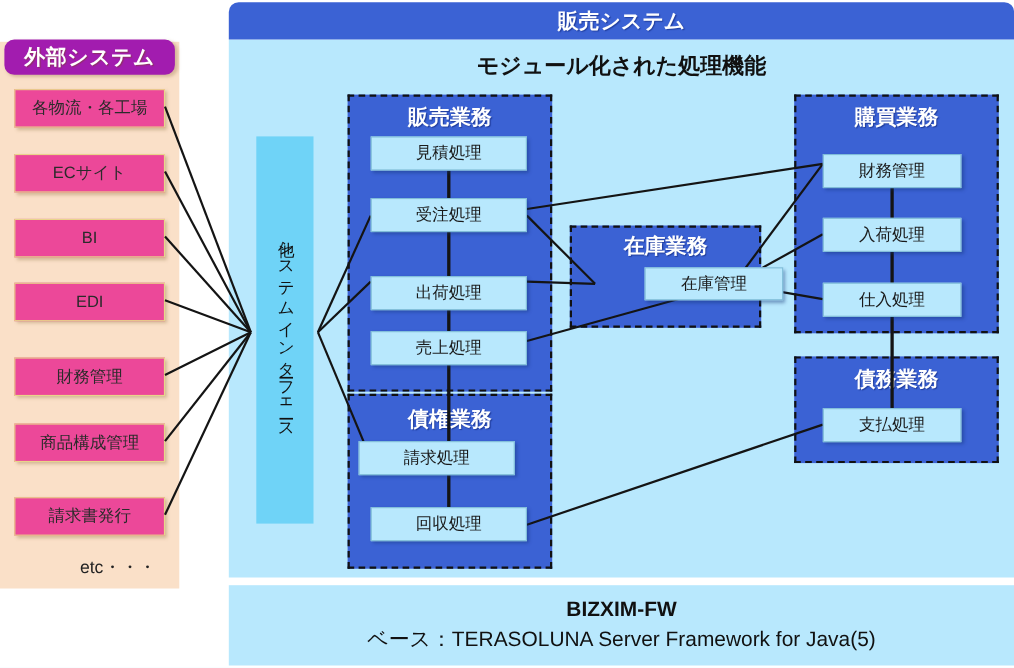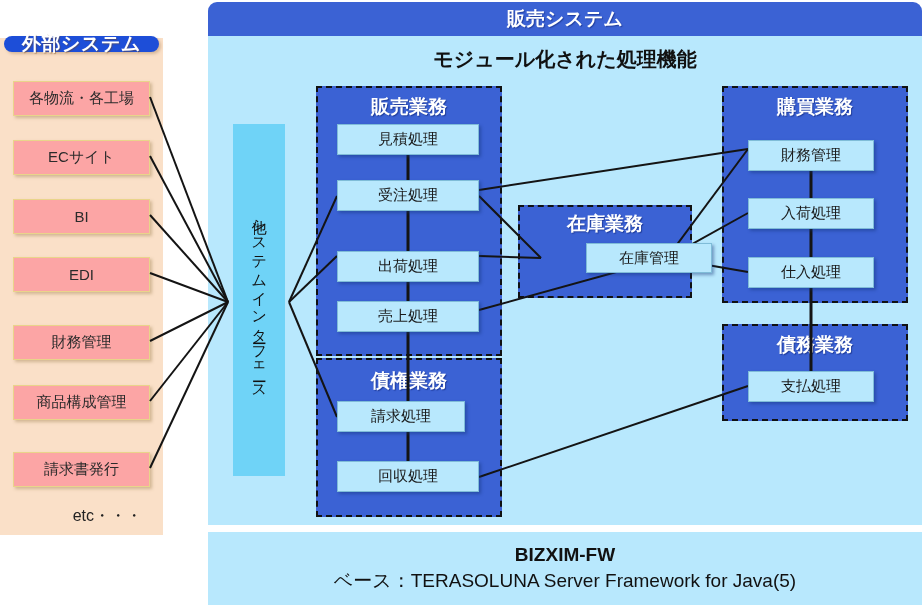--- a/index.html
+++ b/index.html
@@ -3,29 +3,29 @@
 <meta charset="utf-8">
 <style>
   html,body{margin:0;padding:0;background:#ffffff;}
   body{width:922px;height:607px;position:relative;overflow:hidden;
        font-family:"Liberation Sans","DejaVu Sans",sans-serif;}
   #stage{position:absolute;left:0;top:0;width:922px;height:607px;}
 
   
   #ext-panel{position:absolute;left:0;top:38px;width:163px;height:497px;
              background:#fae0c8;}
-  #ext-header{position:absolute;left:4px;top:36px;width:155px;height:16px;
-              background:#1d4ed8;border-radius:9px;
+  #ext-header{position:absolute;left:4px;top:36px;width:155px;height:32px;
+              background:#a21caf;border-radius:9px;
               color:#ffffff;font-weight:bold;font-size:19px;
               display:flex;align-items:center;justify-content:center;
               letter-spacing:.5px;
               text-shadow:1px 1px 1px rgba(120,70,20,.45);
               box-shadow:2px 2px 3px rgba(150,110,70,.35);}
   .ext-item{position:absolute;left:13px;width:135px;height:33px;
-            background:#fca5a5;border:1px solid #e9d48a;
+            background:#ec4899;border:1px solid #e9d48a;
             display:flex;align-items:center;justify-content:center;
             font-size:15px;color:#2b2b2b;
             box-shadow:2px 2px 3px rgba(150,120,70,.4);}
   #ext-etc{position:absolute;left:13px;width:135px;top:505px;height:22px;
            display:flex;align-items:center;justify-content:flex-end;
            font-size:16px;color:#222;padding-right:6px;box-sizing:border-box;}
 
   
   #sys-header{position:absolute;left:208px;top:2px;width:714px;height:34px;
               background:#3b62d4;border-radius:9px 9px 0 0;
@@ -98,21 +98,21 @@
     <div class="module-title" style="top:6px;">販売業務</div>
   </div>
   <div class="proc" style="left:337px;top:124px;width:142px;height:31px;">見積処理</div>
   <div class="proc" style="left:337px;top:180px;width:142px;height:31px;">受注処理</div>
   <div class="proc" style="left:337px;top:240px;width:142px;height:31px;margin-top:11px;">出荷処理</div>
   <div class="proc" style="left:337px;top:301px;width:142px;height:31px;">売上処理</div>
 
   <div class="module" style="left:316px;top:358px;width:186px;height:159px;">
     <div class="module-title" style="top:8px;">債権業務</div>
   </div>
-  <div class="proc" style="left:337px;top:401px;width:128px;height:31px;">請求処理</div>
+  <div class="proc" style="left:326px;top:401px;width:142px;height:31px;">請求処理</div>
   <div class="proc" style="left:337px;top:461px;width:142px;height:31px;">回収処理</div>
 
   <div class="module" style="left:518px;top:205px;width:174px;height:93px;">
     <div class="module-title" style="top:4px;">在庫業務</div>
   </div>
   <div class="proc" style="left:541px;top:243px;width:126px;height:30px;margin-left:45px;">在庫管理</div>
 
   <div class="module" style="left:722px;top:86px;width:186px;height:217px;">
     <div class="module-title" style="top:6px;">購買業務</div>
   </div>

